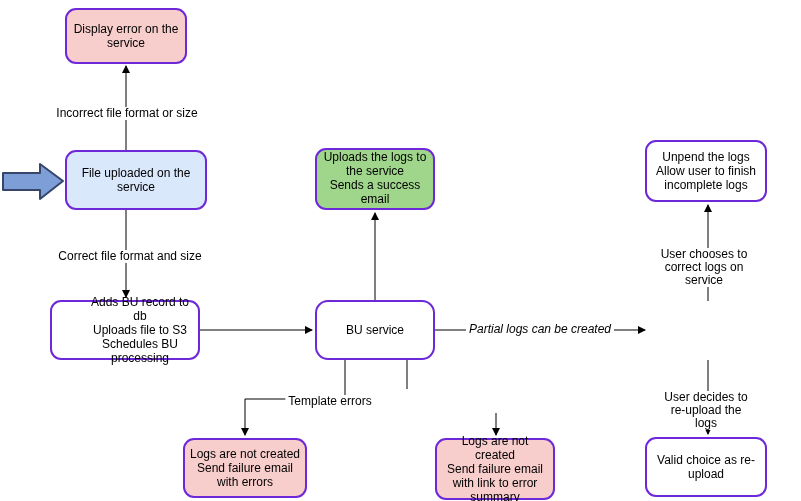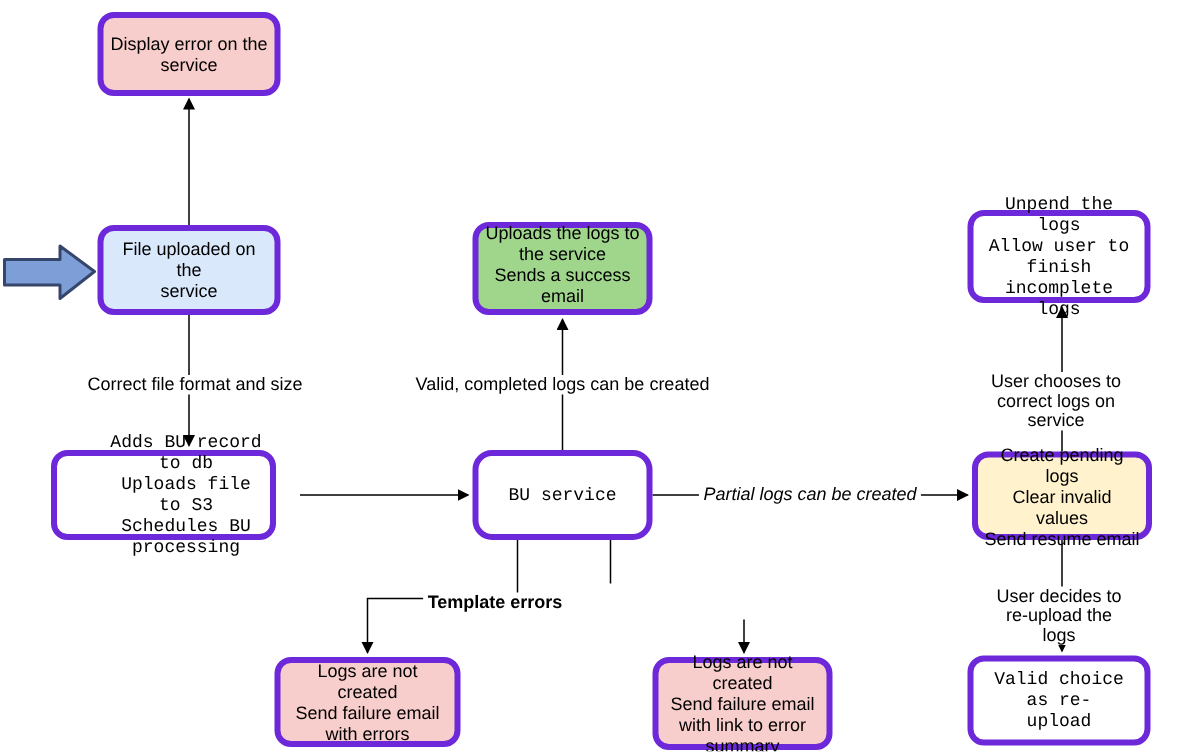--- a/index.html
+++ b/index.html
@@ -7,37 +7,37 @@
     position:relative;
     width:801px; height:501px;
     background:#ffffff;
     font-family:"Liberation Sans", sans-serif;
     color:#000;
     overflow:hidden;
   }
   svg.edges { position:absolute; left:0; top:0; }
   .node {
     position:absolute;
-    border:4px solid #6d28d9;
+    border:2px solid #6d28d9;
     border-radius:11px;
     display:flex;
     align-items:center;
     justify-content:center;
     text-align:center;
     font-size:12px;
     line-height:14px;
     white-space:pre-line;
     box-sizing:border-box;
     padding:2px 4px;
   }
   .fill-pink   { background:#F8CECC; }
   .fill-blue   { background:#DAE8FC; }
   .fill-green  { background:#A0D68C; }
   .fill-yellow { background:#FFF2CC; }
-  .fill-white  { background:#FFFFFF;font-family:Liberation Mono, monospace; }
+  .fill-white  { background:#FFFFFF; }
   .elabel {
     position:absolute;
     font-size:12px;
     line-height:13px;
     background:#ffffff;
     padding:0 3px;
     text-align:center;
     white-space:pre-line;
     transform:translateX(-50%);
   }
@@ -69,58 +69,53 @@
     <line x1="708" y1="360" x2="708" y2="434" stroke="#000" stroke-width="1" marker-end="url(#arrow)"></line>
 
     <path d="M345,360 L345,399 L245,399 L245,435" fill="none" stroke="#000" stroke-width="1" marker-end="url(#arrow)"></path>
 
     <line x1="407" y1="360" x2="407" y2="389" stroke="#000" stroke-width="1"></line>
     <line x1="496" y1="413" x2="496" y2="435" stroke="#000" stroke-width="1" marker-end="url(#arrow)"></line>
 
     <polygon points="3,173 40,173 40,164 63,181 40,199 40,190 3,190" fill="#7E9ED8" stroke="#36466B" stroke-width="2" stroke-linejoin="round"></polygon>
   </svg>
 
+  <div class="elabel" style="left:127px; top:107px;">Incorrect file format or size</div>
   <div class="elabel" style="left:130px; top:250px;">Correct file format and size</div>
-  <div class="elabel" style="left:375px; top:250px;">Valid, completed logs can be created</div>
   <div class="elabel" style="left:540px; top:323px;font-style:italic;">Partial logs can be created</div>
   <div class="elabel" style="left:706px; top:391px;">User decides to re-upload the logs</div>
   <div class="elabel" style="left:704px; top:248px;">User chooses to correct logs on service</div>
-  <div class="elabel" style="left:330px; top:395px;font-weight:bold;">Template errors</div>
+  <div class="elabel" style="left:330px; top:395px;">Template errors</div>
 
   <div class="node fill-pink" style="left:65px;  top:8px;   width:122px; height:56px;">
     <span>Display error on the
 service</span>
   </div>
-  <div class="node fill-blue" style="left:65px;  top:150px; width:122px; height:60px;">
+  <div class="node fill-blue" style="left:65px;  top:150px; width:142px; height:60px;">
     <span>File uploaded on the
 service</span>
   </div>
-  <div class="node fill-white" style="left:34px;  top:300px; width:150px; height:60px;padding-left:34px;">
+  <div class="node fill-white" style="left:50px;  top:300px; width:150px; height:60px;padding-left:34px;">
     <span>Adds BU record to db
 Uploads file to S3
 Schedules BU processing</span>
   </div>
   <div class="node fill-white" style="left:315px; top:300px; width:120px; height:60px;border-radius:13px;">
     <span>BU service</span>
   </div>
   <div class="node fill-green" style="left:315px; top:148px; width:120px; height:62px;align-items:flex-end;">
     <span>Uploads the logs to
 the service
 Sends a success
 email</span>
   </div>
   <div class="node fill-white" style="left:645px; top:140px; width:122px; height:62px;">
     <span>Unpend the logs
 Allow user to finish
 incomplete logs</span>
-  </div>
-  <div class="node fill-yellow" style="left:648px; top:301px; width:120px; height:59px;">
-    <span>Create pending logs
-Clear invalid values
-Send resume email</span>
   </div>
   <div class="node fill-white" style="left:645px; top:437px; width:122px; height:60px;">
     <span>Valid choice as re-
 upload</span>
   </div>
   <div class="node fill-pink" style="left:183px; top:438px; width:124px; height:60px;">
     <span>Logs are not created
 Send failure email
 with errors</span>
   </div>

